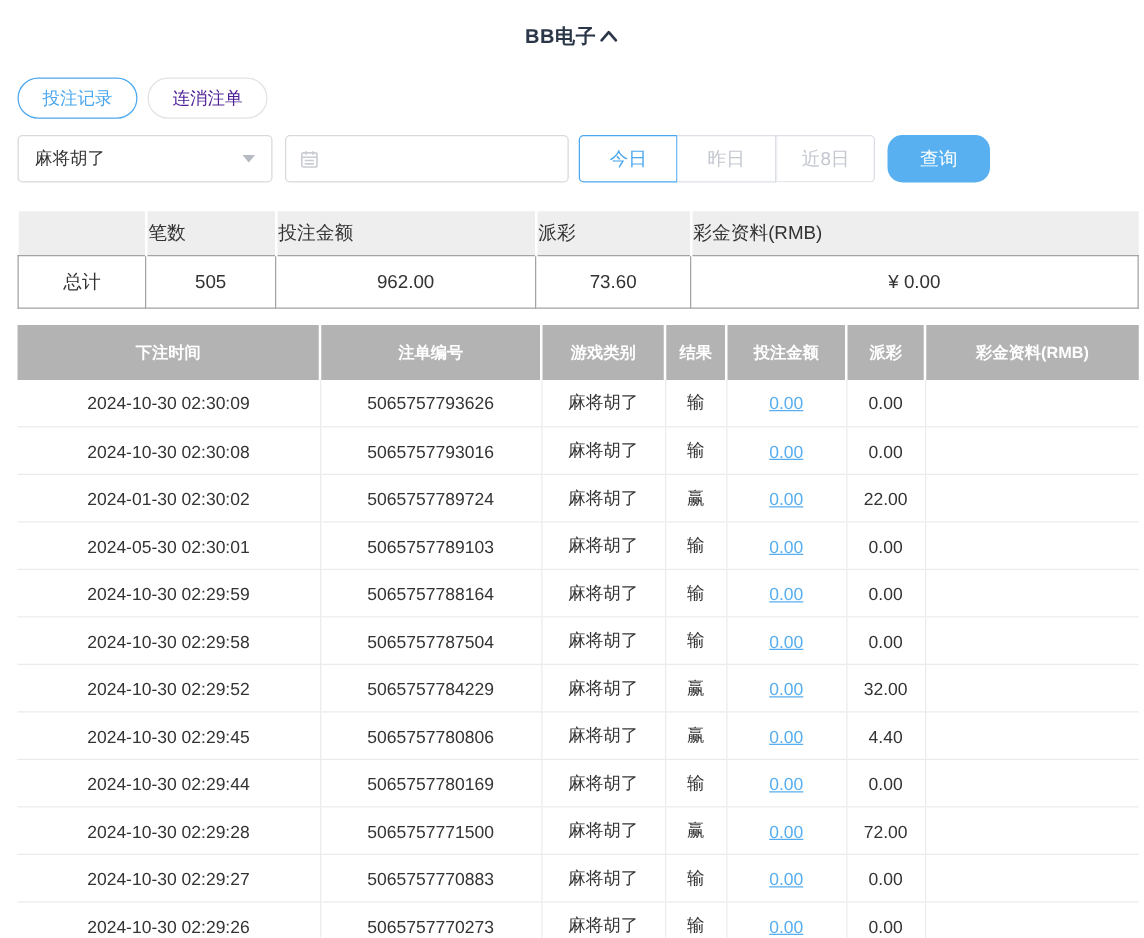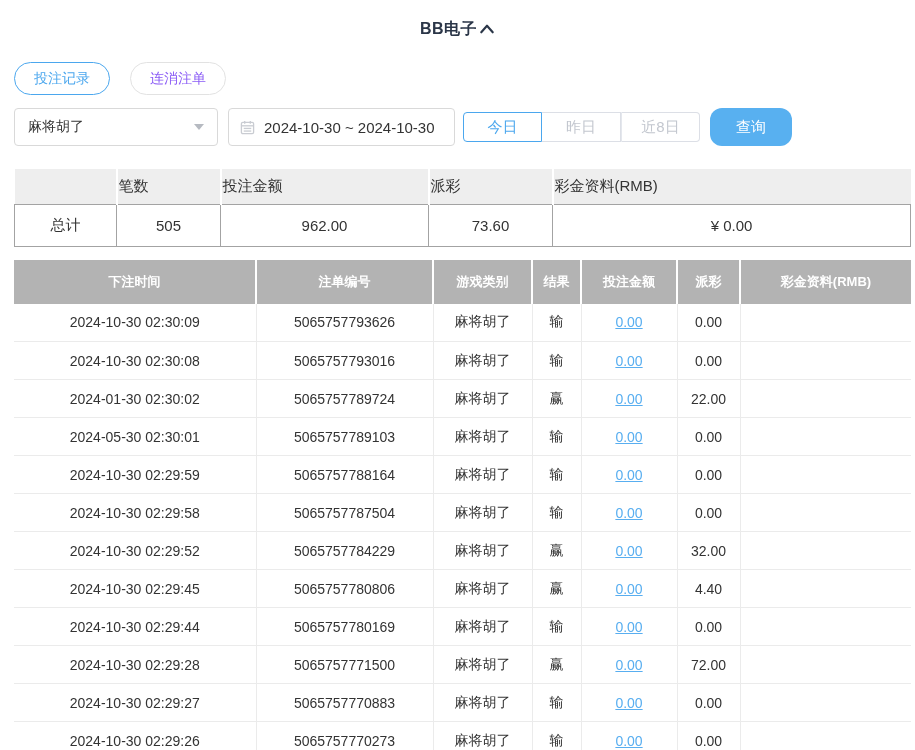--- a/index.html
+++ b/index.html
@@ -6,38 +6,38 @@
   html, body { margin:0; padding:0; width:915px; height:750px; overflow:hidden;
     background:#fff; font-family:"Liberation Sans","DejaVu Sans",sans-serif; color:#333; }
   .page { padding:18px 0 0 14px; width:915px; }
 
   
   .panel-header { display:flex; justify-content:center; align-items:center; padding-right:12px; height:22px; }
   .panel-title { font-size:16px; font-weight:bold; color:#2b3648; margin:0; letter-spacing:0.5px; }
   .collapse-btn { background:none; border:none; padding:0; cursor:pointer; line-height:0; }
 
   
-  .tabs { margin-top:22px; display:flex; gap:20px;font-family:Liberation Mono, monospace; }
+  .tabs { margin-top:22px; display:flex; gap:8px;font-family:Liberation Mono, monospace; }
   .tab { height:33px; padding:0 19px; border-radius:17px; background:#fff;
-    border:1px solid #e2e2e2; color:#8b5cf6; font-size:14px; cursor:pointer;
+    border:1px solid #e2e2e2; color:#4c1d95; font-size:14px; cursor:pointer;
     font-family:inherit; }
   .tab.active { border-color:#4ba7ee; color:#4ba7ee; }
 
   
   .filters { margin-top:13px; display:flex; align-items:center; }
   .select { width:204px; height:38px; border:1px solid #d9d9d9; border-radius:4px;
     display:flex; align-items:center; justify-content:space-between; padding:0 13px;
     font-size:14px; cursor:pointer; background:#fff; }
   .caret-down { width:0; height:0; border-left:5px solid transparent;
     border-right:5px solid transparent; border-top:6px solid #b6bac1; }
   .date-picker { margin-left:10px; width:227px; height:38px; border:1px solid #d9d9d9;
     border-radius:4px; display:flex; align-items:center; padding:0 11px; gap:9px;
     font-size:15px; cursor:pointer; background:#fff; }
   .quick-group { margin-left:8px; display:flex; }
-  .quick { height:30px; width:79px; background:#fff; border:1px solid #dcdfe6;
+  .quick { height:38px; width:79px; background:#fff; border:1px solid #dcdfe6;
     font-size:15px; color:#c3c7cf; cursor:pointer; font-family:inherit; }
   .quick:not(:first-child) { border-left:none; }
   .quick:nth-child(3) { border-left:1px solid #e4e7ed; }
   .quick:first-child { border-radius:4px 0 0 4px; }
   .quick:last-child { border-radius:0 4px 4px 0; }
   .quick.active { border:1px solid #4ba7ee; color:#4ba7ee; }
   .query-btn { margin-left:10px; width:82px; height:38px; background:#58b0f0; color:#fff;
     border:none; border-radius:12px; font-size:15px; cursor:pointer; font-family:inherit; }
 
   
@@ -87,21 +87,20 @@
       <span style="line-height:0;">
         <svg width="15" height="15" viewBox="0 0 16 16" fill="none" stroke="#c9ccd2" stroke-width="1.4">
           <rect x="1.5" y="2.5" width="13" height="12" rx="1.5"></rect>
           <line x1="1.5" y1="6.2" x2="14.5" y2="6.2"></line>
           <line x1="5" y1="1" x2="5" y2="4"></line>
           <line x1="11" y1="1" x2="11" y2="4"></line>
           <line x1="4" y1="9" x2="12" y2="9"></line>
           <line x1="4" y1="11.8" x2="12" y2="11.8"></line>
         </svg>
       </span>
-      <span>2024-10-30 ~ 2024-10-30</span>
     </div>
     <div class="quick-group">
       <button class="quick active">今日</button>
       <button class="quick">昨日</button>
       <button class="quick">近8日</button>
     </div>
     <button class="query-btn">查询</button>
   </div>
 
   <table class="summary-table">

